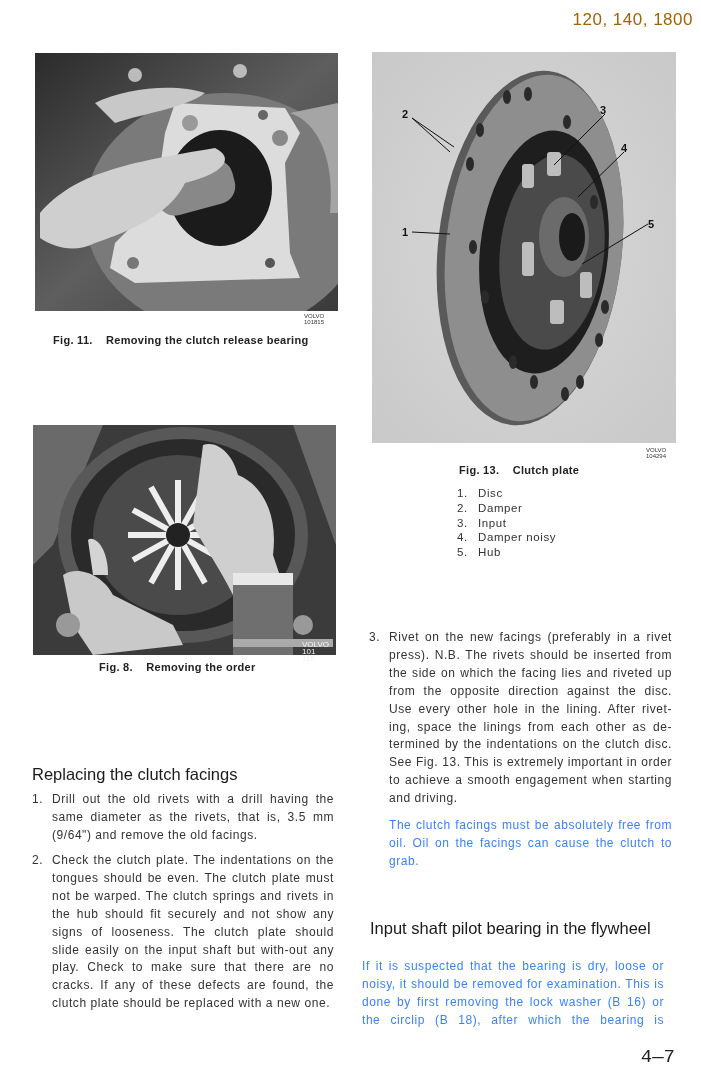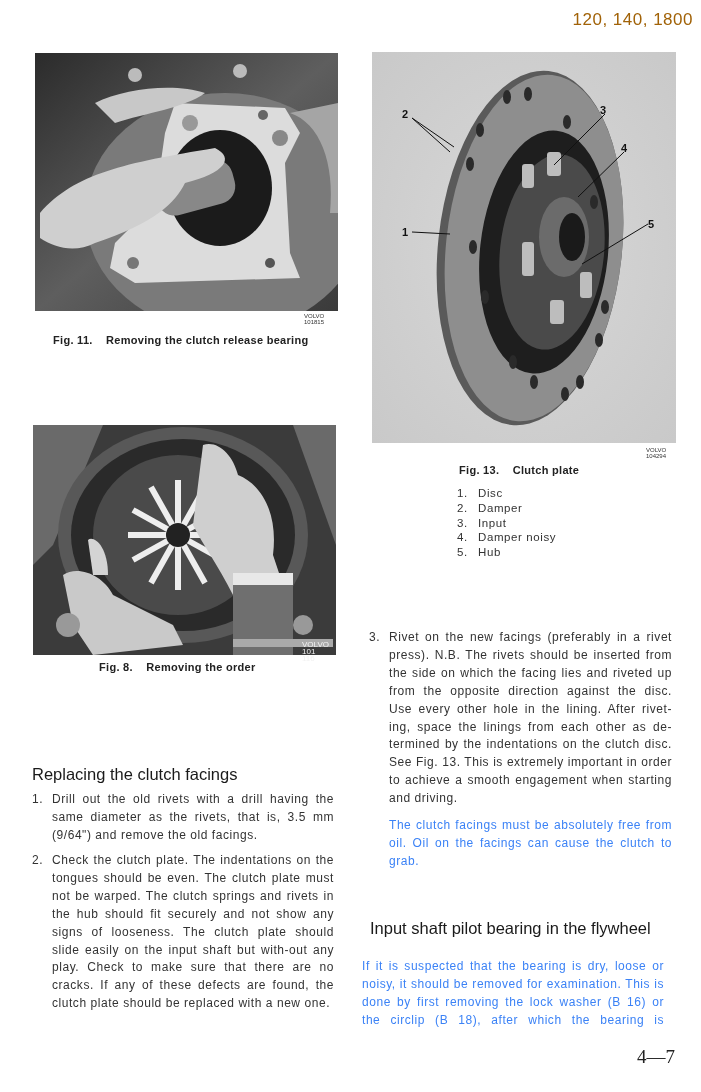--- a/index.html
+++ b/index.html
@@ -2,21 +2,21 @@
 <html><head>
 <meta charset="utf-8">
 <style>
   html, body { margin: 0; padding: 0; }
   body {
     width: 701px; height: 1092px; background: #ffffff; position: relative; overflow: hidden;
     font-family: "Liberation Sans", sans-serif; color: #2a2a2a;
   }
   .abs { position: absolute; }
   .header-models { right: 8px; top: 10px; font-size: 17px; letter-spacing: 0.5px; color: #a16207; margin-left: 46px; }
-  .page-num { right: 26px; top: 1046px; font-family: Liberation Serif, serif; font-size: 19px; color: #222; }
+  .page-num { right: 26px; top: 1046px; font-family: Liberation Mono, monospace; font-size: 19px; color: #222; }
 
   .photo { position: absolute; overflow: hidden; }
   .photo svg { display: block; width: 100%; height: 100%; }
 
   .imgcode { position: absolute; font-size: 6px; line-height: 6px; text-align: left; color: #333; font-family: "Liberation Sans", sans-serif; }
   .imgcode.light { color: #f2f2f2; }
 
   .caption { position: absolute; font-size: 11px; font-weight: bold; color: #222; letter-spacing: 0.3px; white-space: nowrap; }
   .caption .num { margin-right: 10px; }
 

